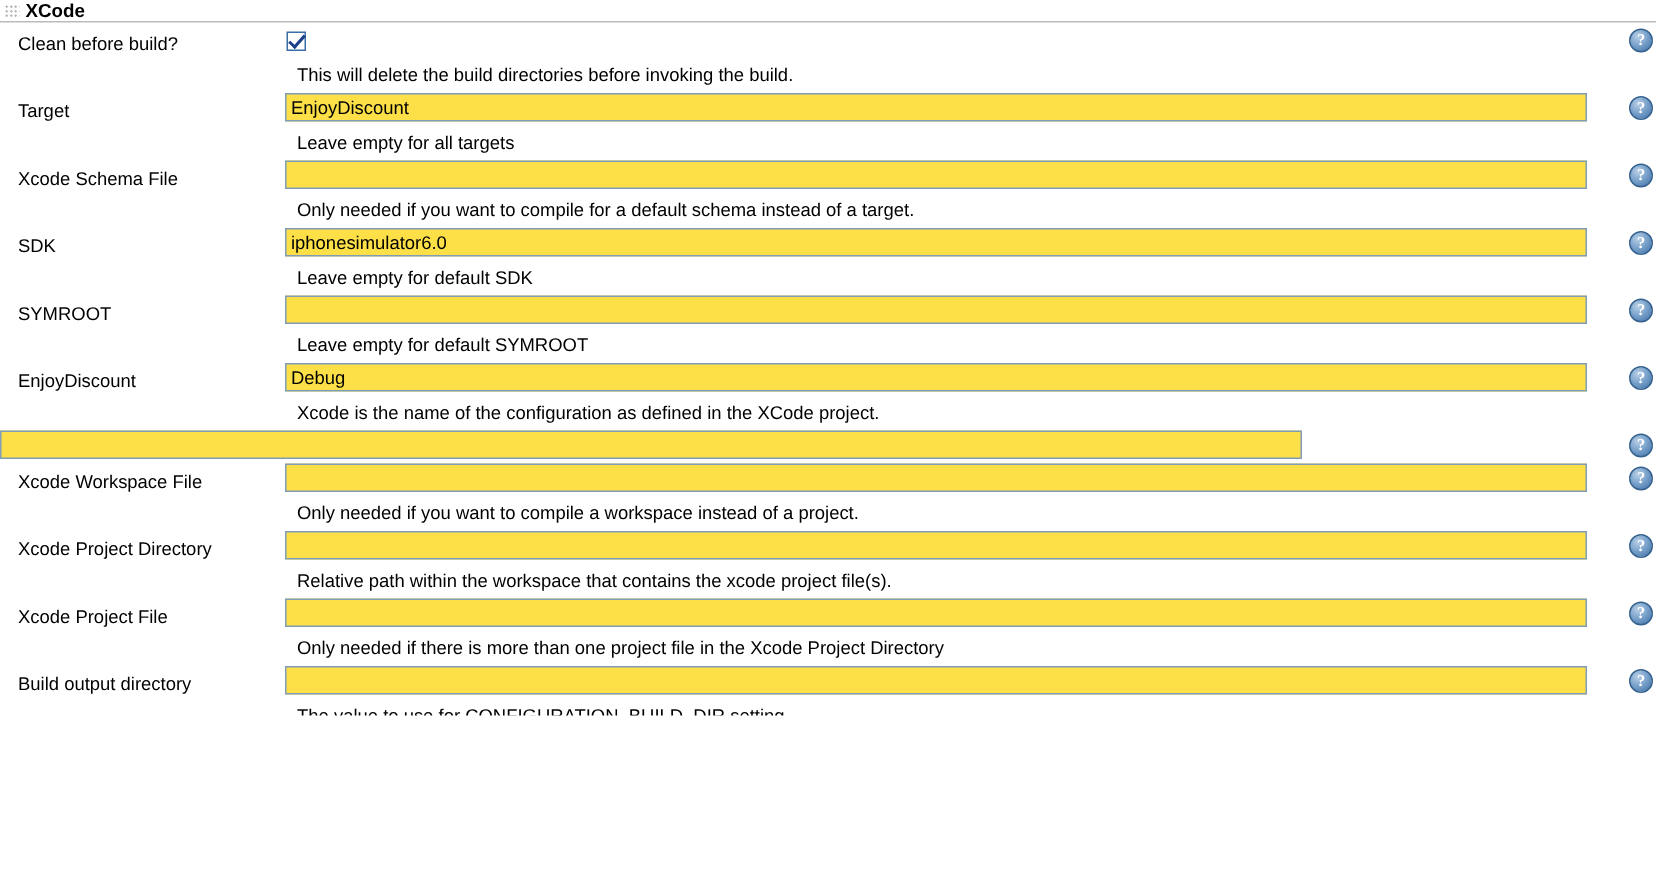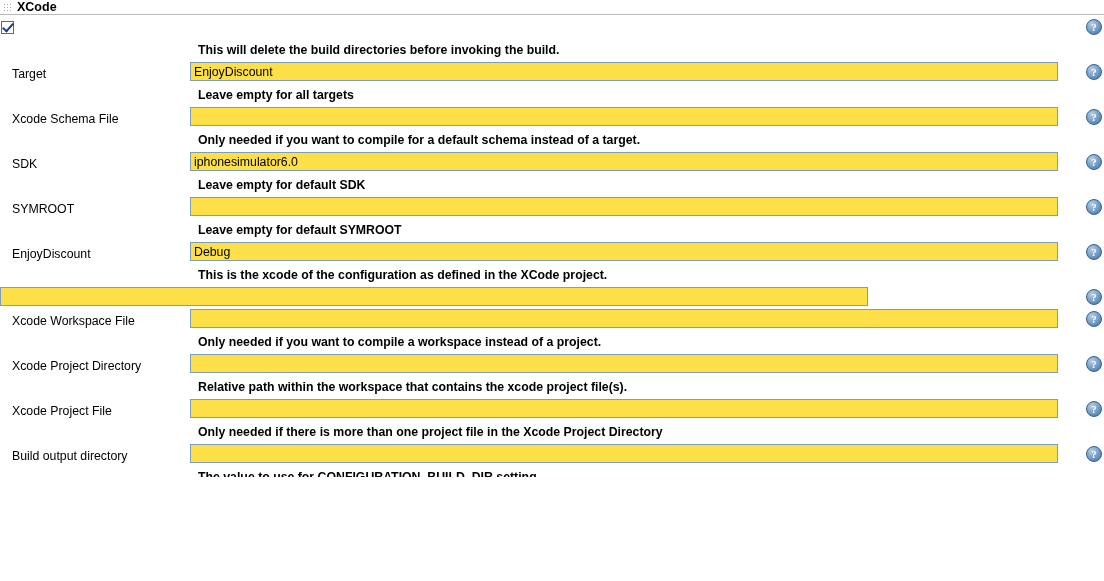--- a/index.html
+++ b/index.html
@@ -127,21 +127,20 @@
     text-align: center;
     font-family: "Liberation Serif", serif;
   }
   .hint {
     padding-left: 198px;
     padding-top: 4px;
     padding-bottom: 5px;
     font-size: 12.3px;
     color: #000000;
     line-height: 14px;
-    font-weight: bold;
   }
   .hint.clipped {
     overflow: hidden;
     height: 7px;
     padding-bottom: 0;
   }
   .cb-row .field { padding-top: 0; }
 </style>
 </head>
 <body>
@@ -149,20 +148,21 @@
 <div class="panel">
 
   <div class="section-header">
     <span class="grip"></span>
     <span class="section-title">XCode</span>
   </div>
 
   <div class="rows">
 
     <div class="row cb-row">
+      <div class="label">Clean before build?</div>
       <div class="field">
         <span class="checkbox checked"></span>
         <span class="help">?</span>
       </div>
     </div>
     <div class="hint">This will delete the build directories before invoking the build.</div>
 
     <div class="row">
       <div class="label">Target</div>
       <div class="field">
@@ -199,21 +199,21 @@
     </div>
     <div class="hint">Leave empty for default SYMROOT</div>
 
     <div class="row">
       <div class="label">EnjoyDiscount</div>
       <div class="field">
         <input class="txt" type="text" value="Debug" style="">
         <span class="help">?</span>
       </div>
     </div>
-    <div class="hint">This is the xcode of the configuration as defined in the XCode project.</div>
+    <div class="hint">Xcode is the name of the configuration as defined in the XCode project.</div>
 
     <div class="row">
       <div class="field">
         <input class="txt" type="text" value="" style="">
         <span class="help">?</span>
       </div>
     </div>
 
     <div class="row">
       <div class="label">Xcode Workspace File</div>

